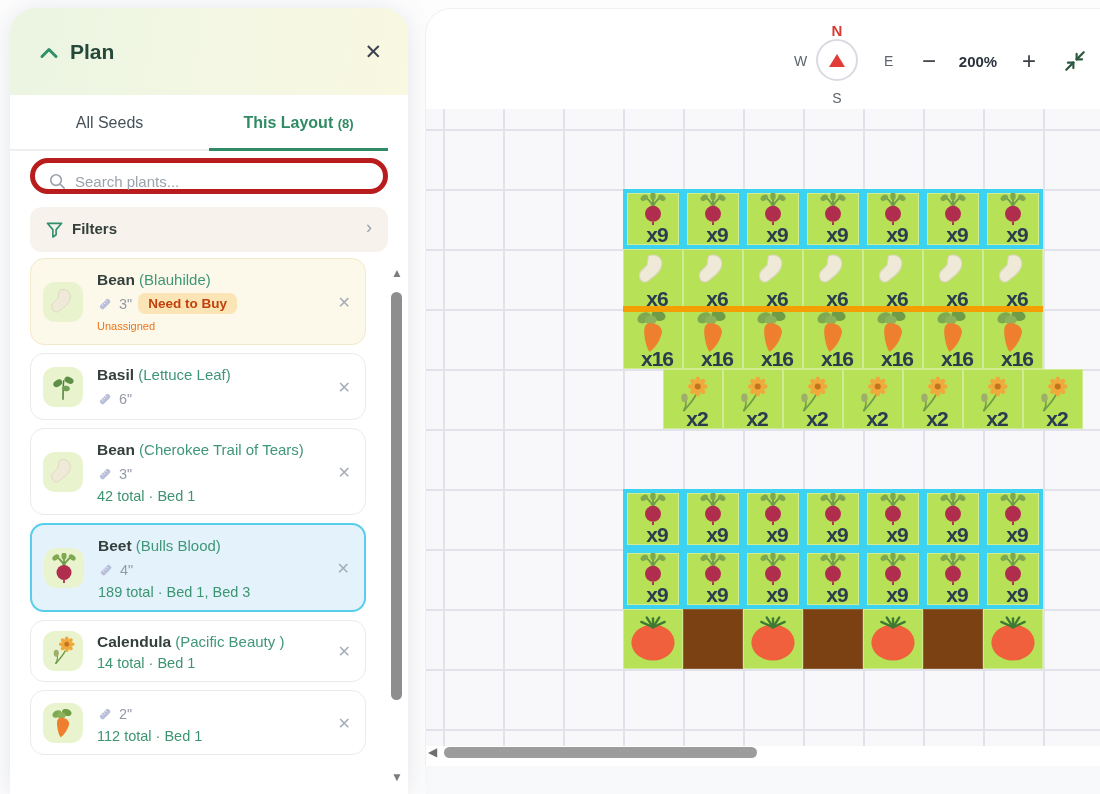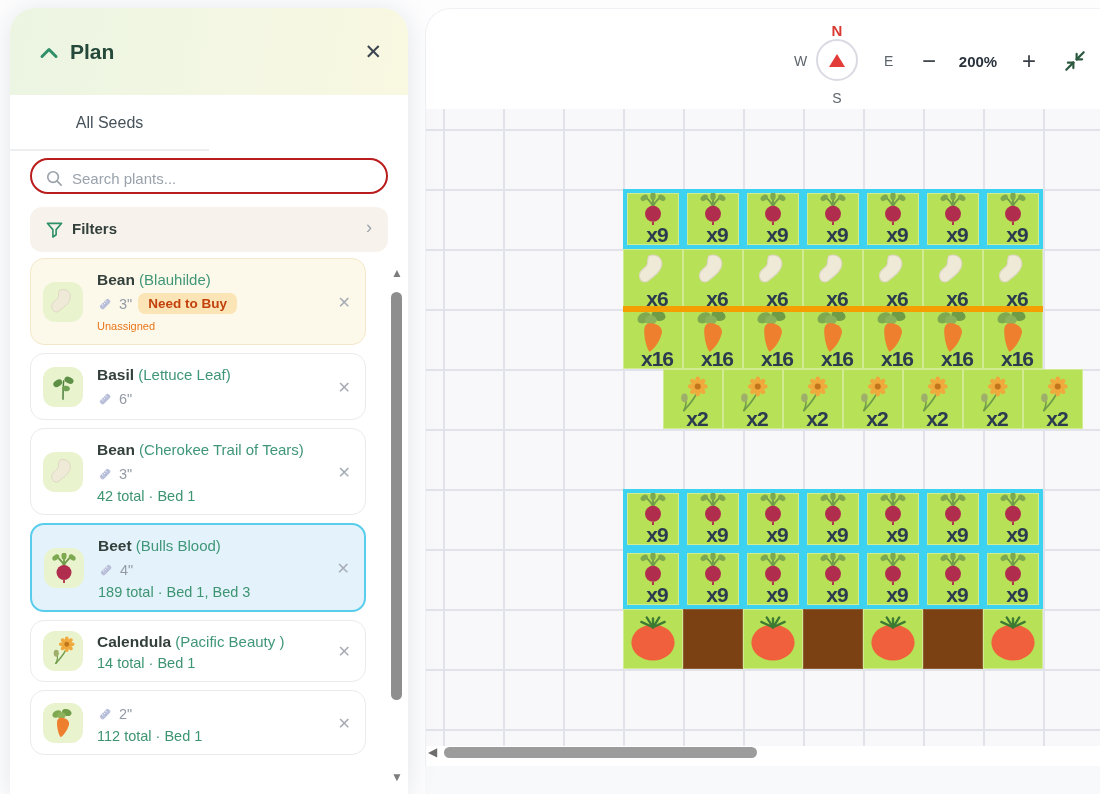--- a/index.html
+++ b/index.html
@@ -55,21 +55,21 @@
   .sb-header{position:absolute;left:0;top:0;width:100%;height:87px;
     background:linear-gradient(100deg,#ebf5e2 0%,#f4f7e3 60%,#f9f8e1 100%);}
   .sb-chevron{position:absolute;left:28px;top:36px;width:22px;height:18px;background:none;border:none;cursor:pointer;padding:0;}
   .sb-title{position:absolute;left:60px;top:32px;font-size:21px;font-weight:700;color:#24483a;}
   .sb-close{position:absolute;right:26px;top:32px;font-size:21px;color:#3c4450;background:none;border:none;cursor:pointer;padding:0;}
   .tabs{position:absolute;left:0;top:87px;width:100%;height:58px;background:#fff;}
   .tab{position:absolute;top:0;height:56px;line-height:56px;text-align:center;font-size:16px;cursor:pointer;background:none;border:none;padding:0;}
   .tab-all{left:0;width:199px;color:#46525a;border-bottom:2px solid #eceef0;}
   .tab-layout{left:199px;width:179px;color:#2e8b64;font-weight:600;border-bottom:3px solid #2e8b64;}
   .tab-count{font-size:13px;font-weight:600;color:#2e8b64;}
-  .search-box{position:absolute;left:20px;top:150px;width:358px;height:36px;border:2px solid #b91c1c;border-radius:18px;
+  .search-box{position:absolute;left:20px;top:150px;width:358px;height:36px;border:5px solid #b91c1c;border-radius:18px;
     box-sizing:border-box;background:#fff;}
   .search-box svg{position:absolute;left:13px;top:9px;}
   .search-input{position:absolute;left:38px;top:2px;width:300px;height:30px;border:none;outline:none;
     font-size:15px;color:#3a444d;font-family:inherit;background:transparent;}
   .search-input::placeholder{color:#9aa2ab;}
   .filters-row{position:absolute;left:20px;top:199px;width:358px;height:45px;background:#f7f3ec;border-radius:12px;
     border:none;cursor:pointer;text-align:center;padding:0;}
   .filters-row svg{position:absolute;left:15px;top:13px;}
   .filters-label{position:absolute;left:42px;top:13px;font-size:15px;font-weight:600;color:#333f3b;}
   .filters-chevron{position:absolute;right:16px;top:10px;font-size:18px;color:#9aa2ab;}
@@ -510,20 +510,24 @@
         <svg width="22" height="18">
             <use href="#i-chevron-up"></use>
           </svg>
       </button>
       <span class="sb-title">Plan</span>
       <button class="sb-close">✕</button>
     </div>
 
     <div class="tabs">
       <button class="tab tab-all">All Seeds</button>
+      <button class="tab tab-layout">
+        <span>This Layout</span>
+        <span class="tab-count">(8)</span>
+      </button>
     </div>
 
     <div class="search-box">
       <svg width="19" height="19">
           <use href="#i-search"></use>
         </svg>
       <input class="search-input" type="text" placeholder="Search plants..." style="">
     </div>
 
     <button class="filters-row">

